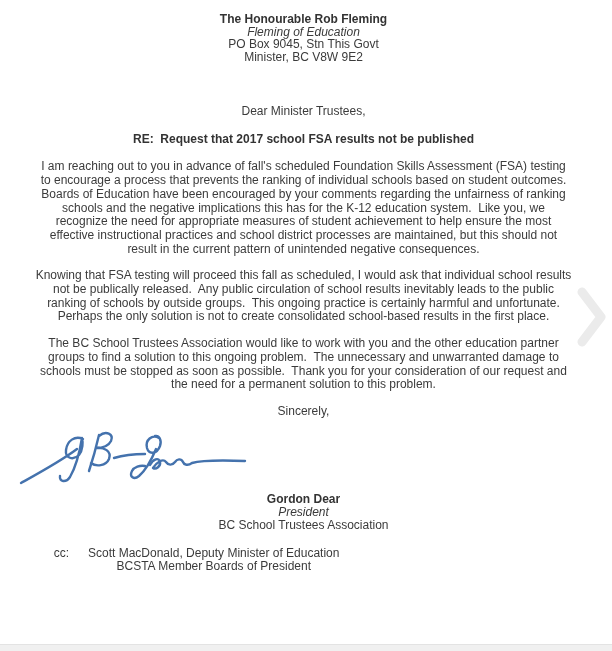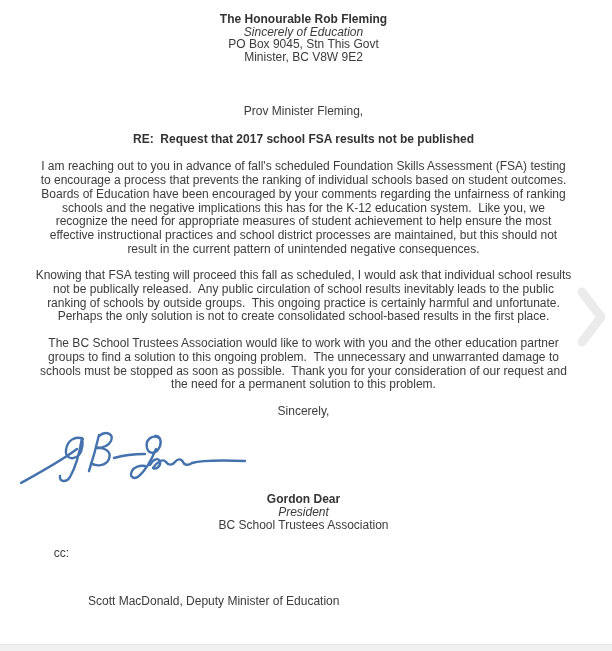--- a/index.html
+++ b/index.html
@@ -30,21 +30,21 @@
   .salutation { margin-bottom: 14px; }
   .subject { font-weight: bold; color: #333333; margin-bottom: 14px; white-space: pre-wrap; }
   .body-paragraph { margin-bottom: 13px; white-space: pre-wrap; }
   .closing { margin-top: 3px; margin-bottom: 6px; }
   .signature-svg { display: block; margin: 2px 0 2px -16px; }
   .signer-block { line-height: 13px; margin-top: 6px; }
   .signer-name { font-weight: bold; color: #333333; }
   .signer-title { font-style: italic; }
   .cc-block { display: flex; margin-top: 15px; line-height: 13.7px; }
   .cc-label { width: 53px; flex: 0 0 53px; }
-  .cc-entries div { white-space: pre-wrap; margin-top: 48px; }
+  .cc-entries div { white-space: pre-wrap; }
   .next-arrow {
     position: absolute;
     right: 5px; top: 286px;
     width: 30px; height: 62px;
     cursor: pointer;
     background: transparent;
     border: none;
   }
   .footer-strip {
     position: absolute;
@@ -56,26 +56,26 @@
 </style>
 </head>
 <body>
 
 <div class="page">
 
   <div class="letter">
 
     <div class="recipient-block">
       <div class="recipient-name">The Honourable Rob Fleming</div>
-      <div class="recipient-title">Sincerely of Education</div>
+      <div class="recipient-title">Fleming of Education</div>
       <div>PO Box 9045, Stn This Govt</div>
       <div>Minister, BC V8W 9E2</div>
     </div>
 
-    <div class="salutation">Prov Minister Fleming,</div>
+    <div class="salutation">Dear Minister Trustees,</div>
 
     <div class="subject">RE:  Request that 2017 school FSA results not be published</div>
 
     <p class="body-paragraph">I am reaching out to you in advance of fall's scheduled Foundation Skills Assessment (FSA) testing to encourage a process that prevents the ranking of individual schools based on student outcomes.  Boards of Education have been encouraged by your comments regarding the unfairness of ranking schools and the negative implications this has for the K-12 education system.  Like you, we recognize the need for appropriate measures of student achievement to help ensure the most effective instructional practices and school district processes are maintained, but this should not result in the current pattern of unintended negative consequences.</p>
     <p class="body-paragraph">Knowing that FSA testing will proceed this fall as scheduled, I would ask that individual school results not be publically released.  Any public circulation of school results inevitably leads to the public ranking of schools by outside groups.  This ongoing practice is certainly harmful and unfortunate.  Perhaps the only solution is not to create consolidated school-based results in the first place.</p>
     <p class="body-paragraph">The BC School Trustees Association would like to work with you and the other education partner groups to find a solution to this ongoing problem.  The unnecessary and unwarranted damage to schools must be stopped as soon as possible.  Thank you for your consideration of our request and the need for a permanent solution to this problem.</p>
 
     <div class="closing">Sincerely,</div>
 
     <svg class="signature-svg" width="232" height="62" viewBox="0 0 232 62" fill="none" stroke="#4472ad" stroke-width="2.4" stroke-linecap="round" stroke-linejoin="round">

